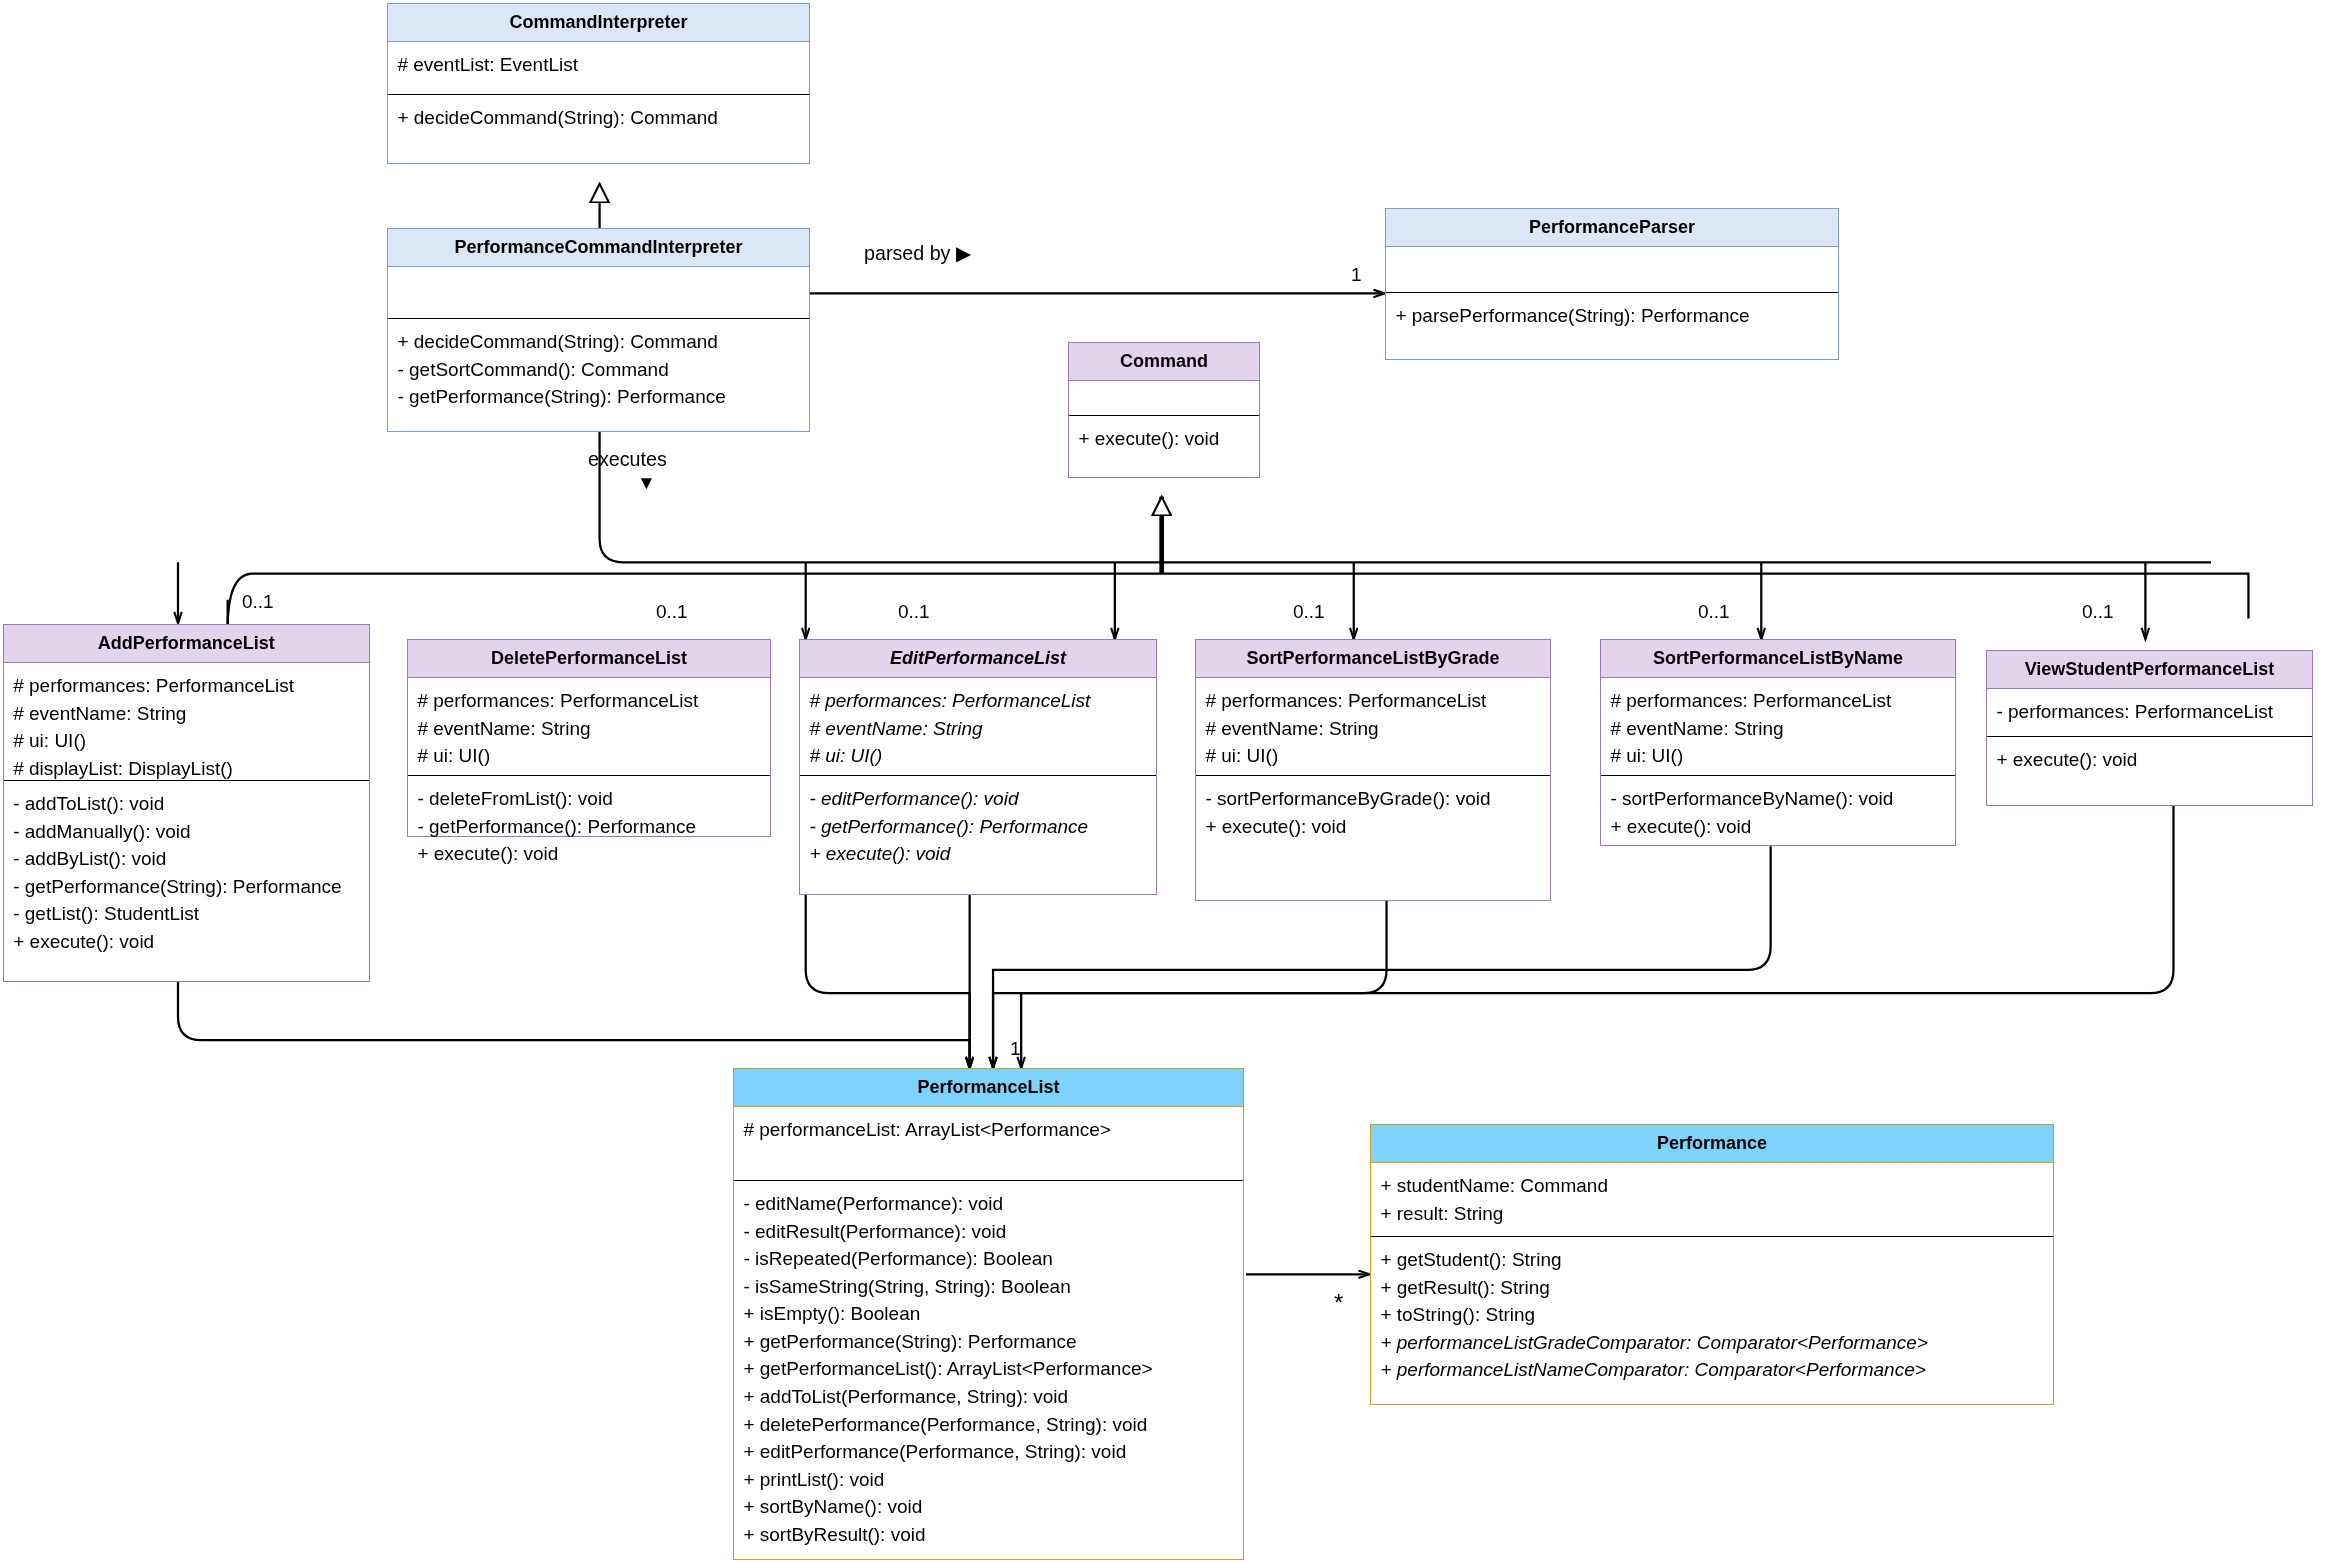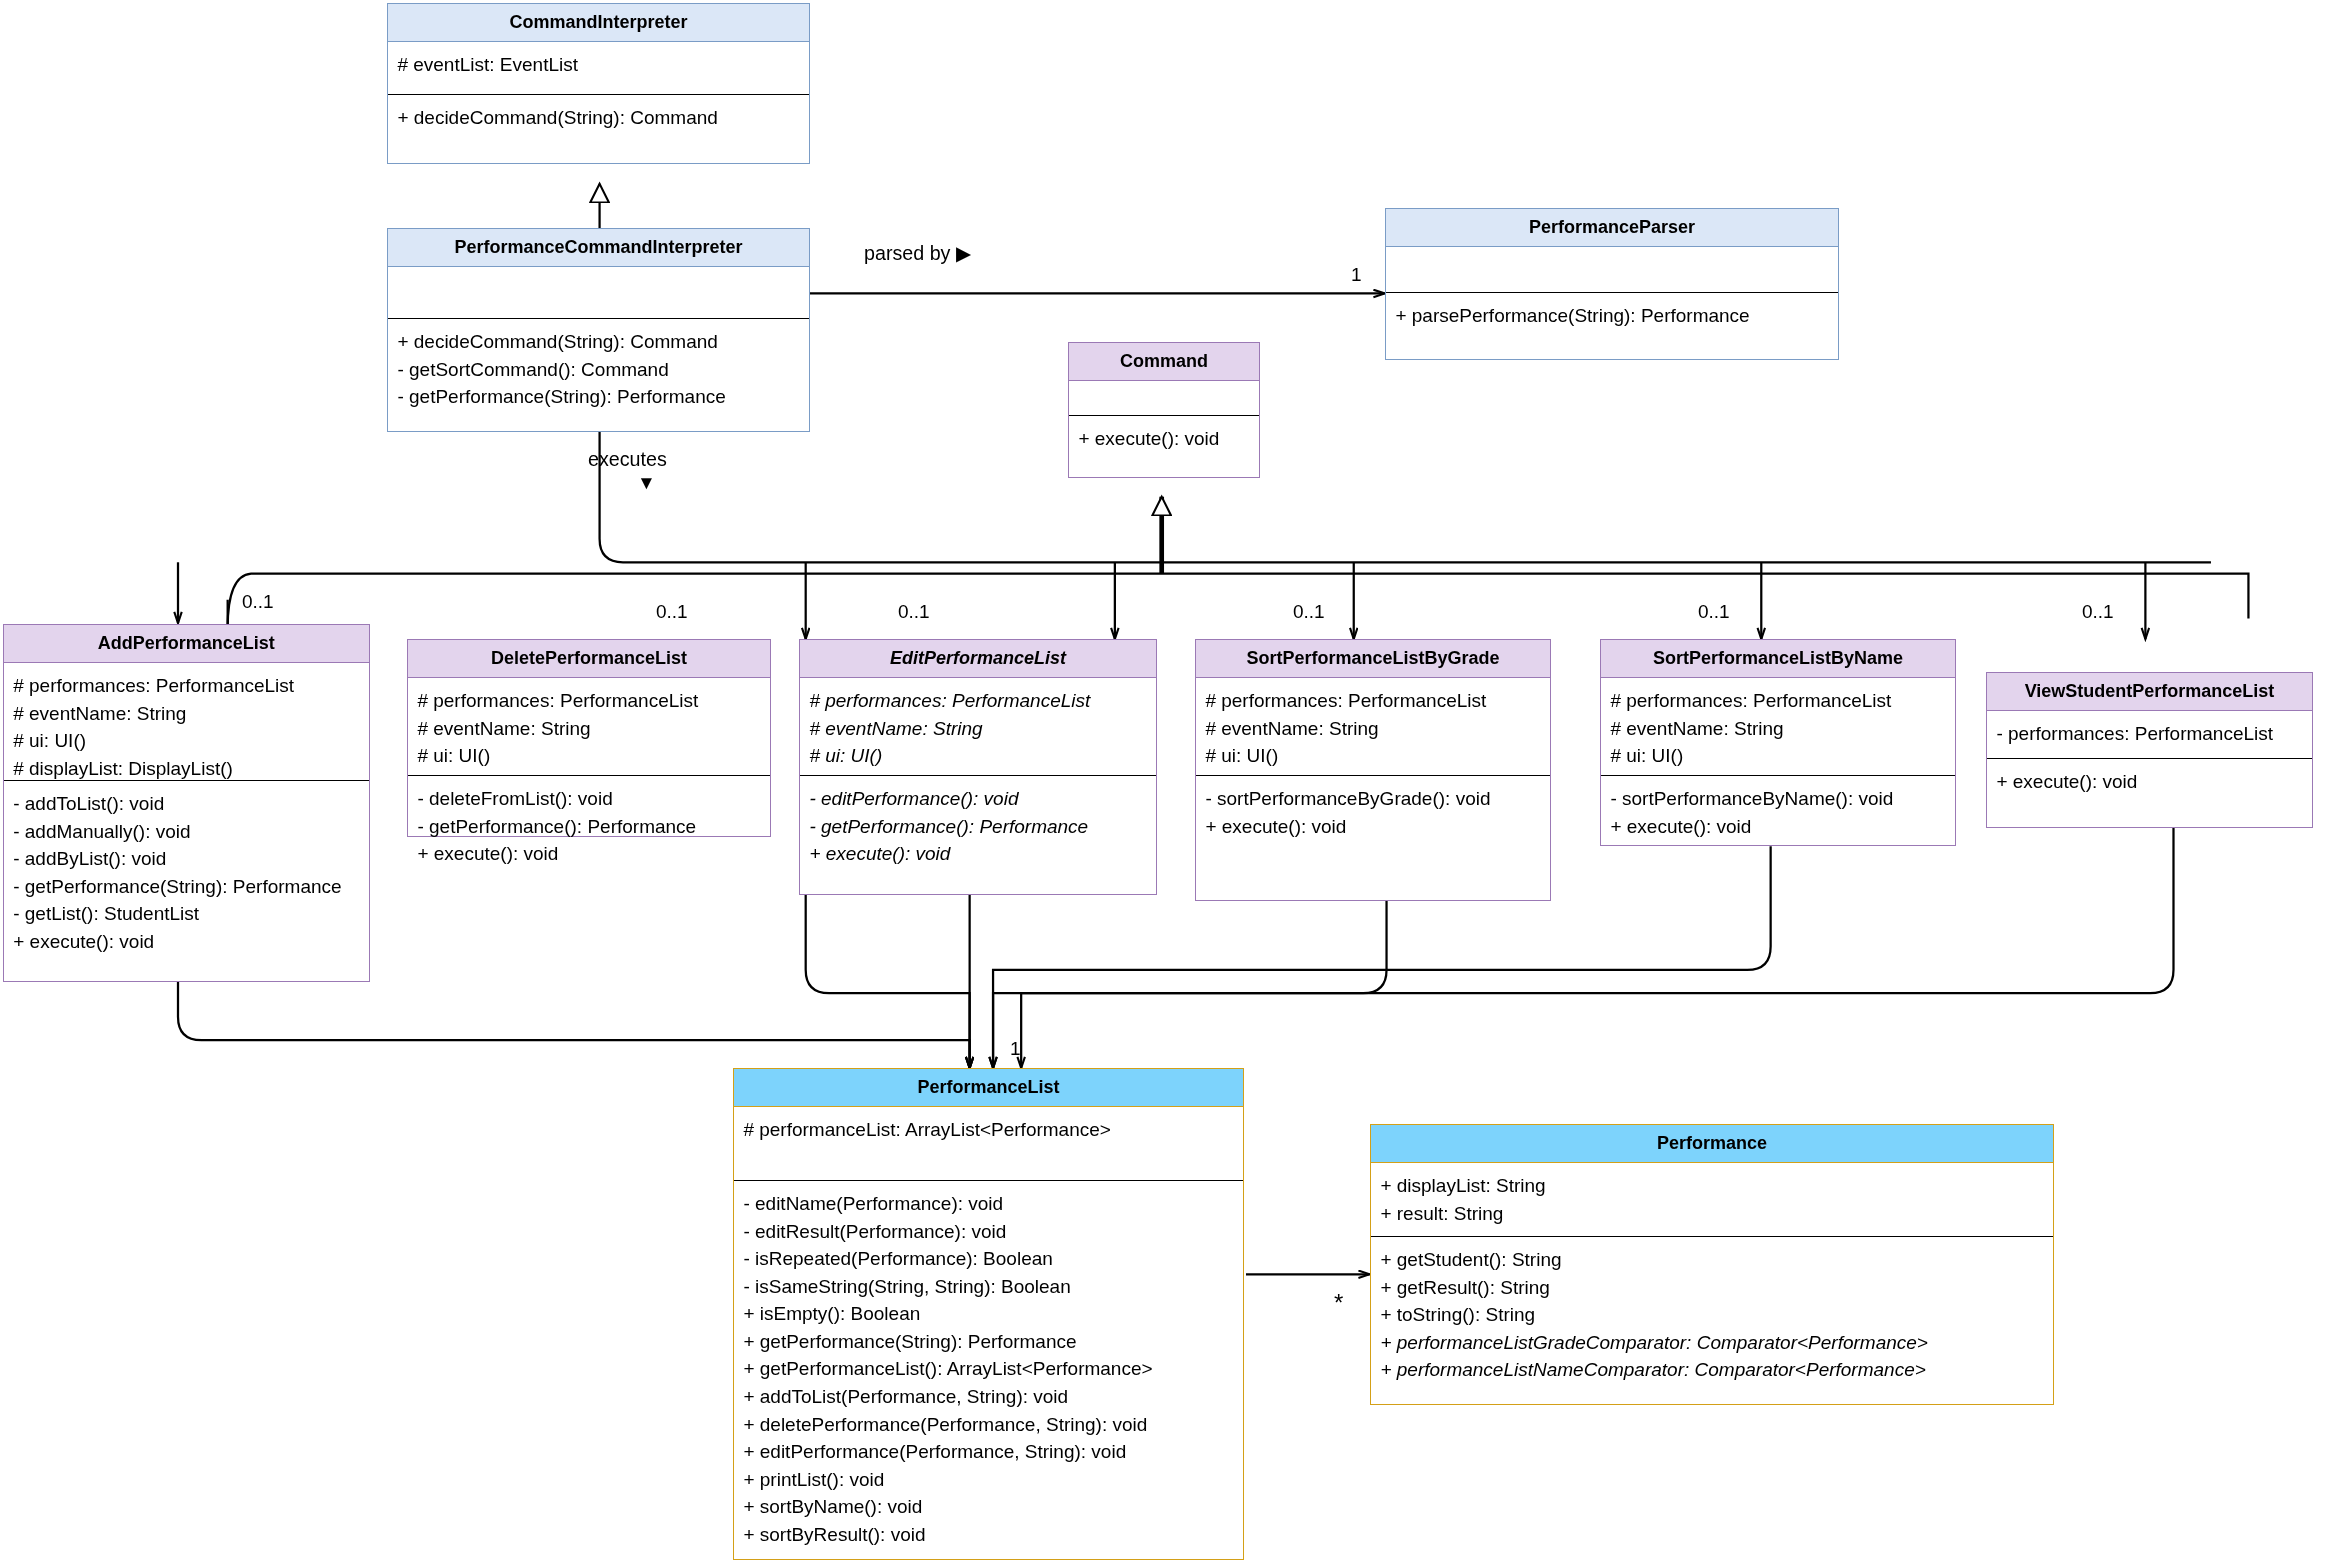--- a/index.html
+++ b/index.html
@@ -267,21 +267,21 @@
       <div class="row"># eventName: String</div>
       <div class="row"># ui: UI()</div>
     </div>
     <div class="sep"></div>
     <div class="compartment" style="height:75px;">
       <div class="row">- sortPerformanceByName(): void</div>
       <div class="row">+ execute(): void</div>
     </div>
   </div>
 
-  <div class="cls theme-purple" style="left:1986px; top:672px; width:327px; height:156px;">
+  <div class="cls theme-purple" style="left:1986px; top:650px; width:327px; height:156px;">
     <div class="title">ViewStudentPerformanceList</div>
     <div class="compartment" style="height:47px;">
       <div class="row">- performances: PerformanceList</div>
     </div>
     <div class="sep"></div>
     <div class="compartment" style="height:49px;">
       <div class="row">+ execute(): void</div>
     </div>
   </div>
 
@@ -304,21 +304,21 @@
       <div class="row">+ editPerformance(Performance, String): void</div>
       <div class="row">+ printList(): void</div>
       <div class="row">+ sortByName(): void</div>
       <div class="row">+ sortByResult(): void</div>
     </div>
   </div>
 
   <div class="cls theme-orange" style="left:1370px; top:1124px; width:684px; height:281px;">
     <div class="title">Performance</div>
     <div class="compartment" style="height:73px;">
-      <div class="row">+ displayList: String</div>
+      <div class="row">+ studentName: Command</div>
       <div class="row">+ result: String</div>
     </div>
     <div class="sep"></div>
     <div class="compartment" style="height:150px;">
       <div class="row">+ getStudent(): String</div>
       <div class="row">+ getResult(): String</div>
       <div class="row">+ toString(): String</div>
       <div class="row ital">+ performanceListGradeComparator: Comparator&lt;Performance&gt;</div>
       <div class="row ital">+ performanceListNameComparator: Comparator&lt;Performance&gt;</div>
     </div>

